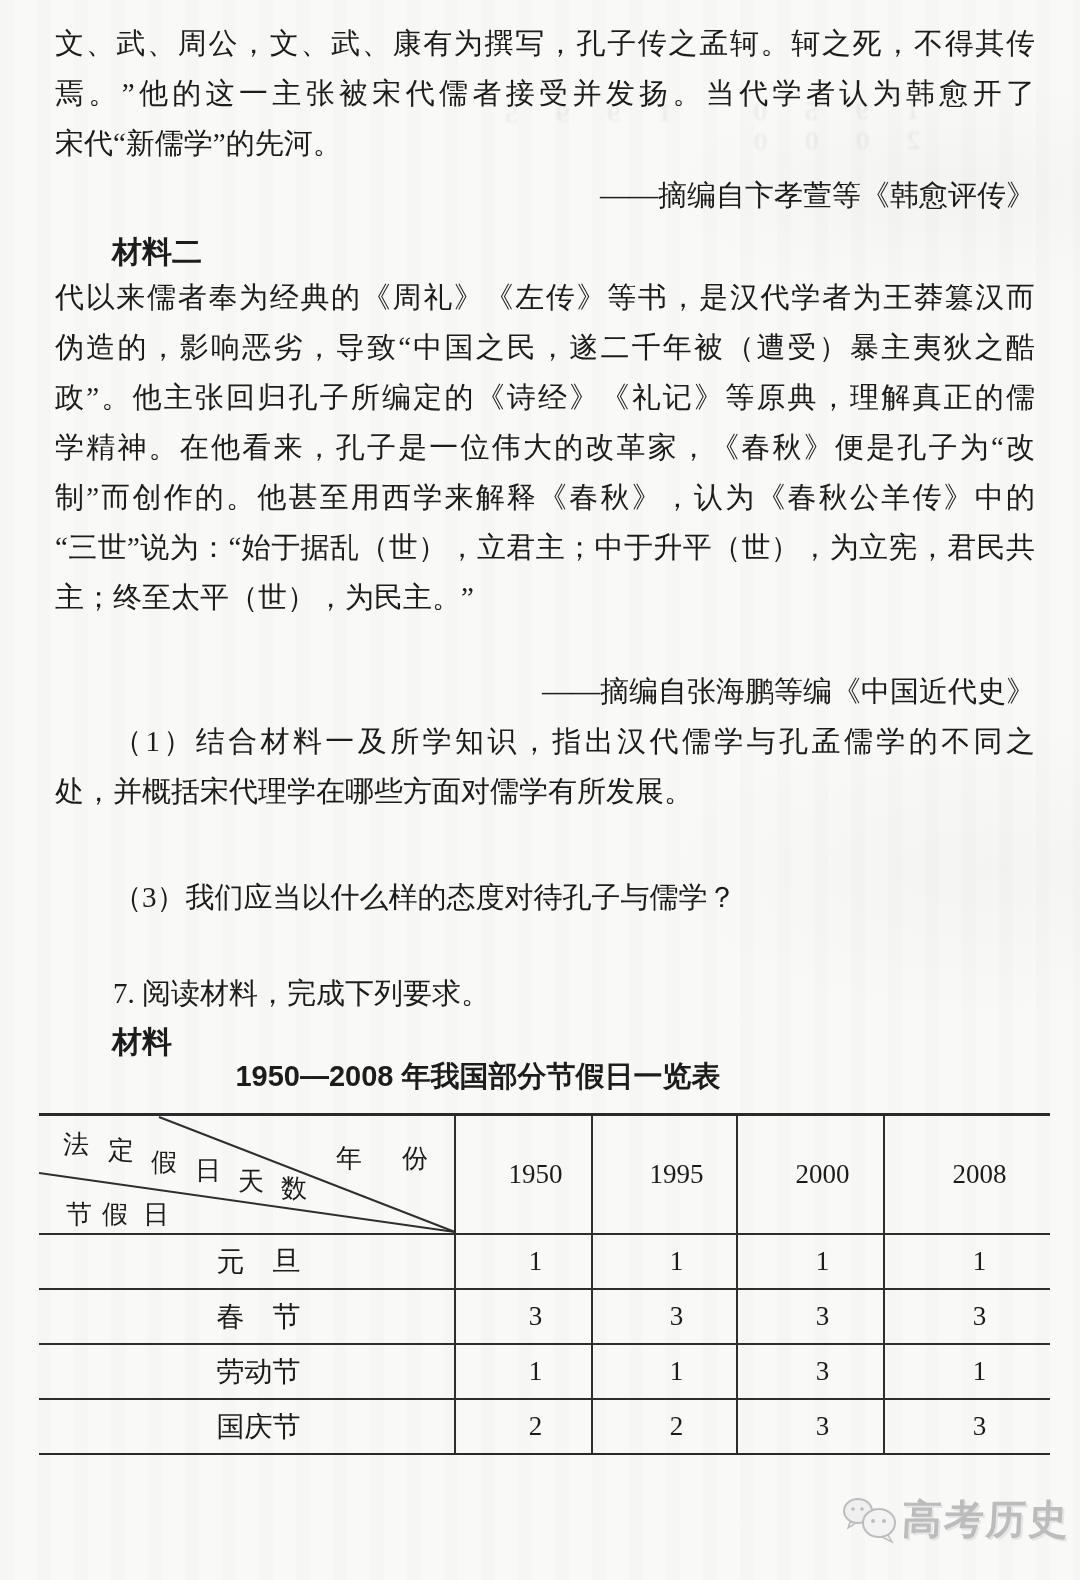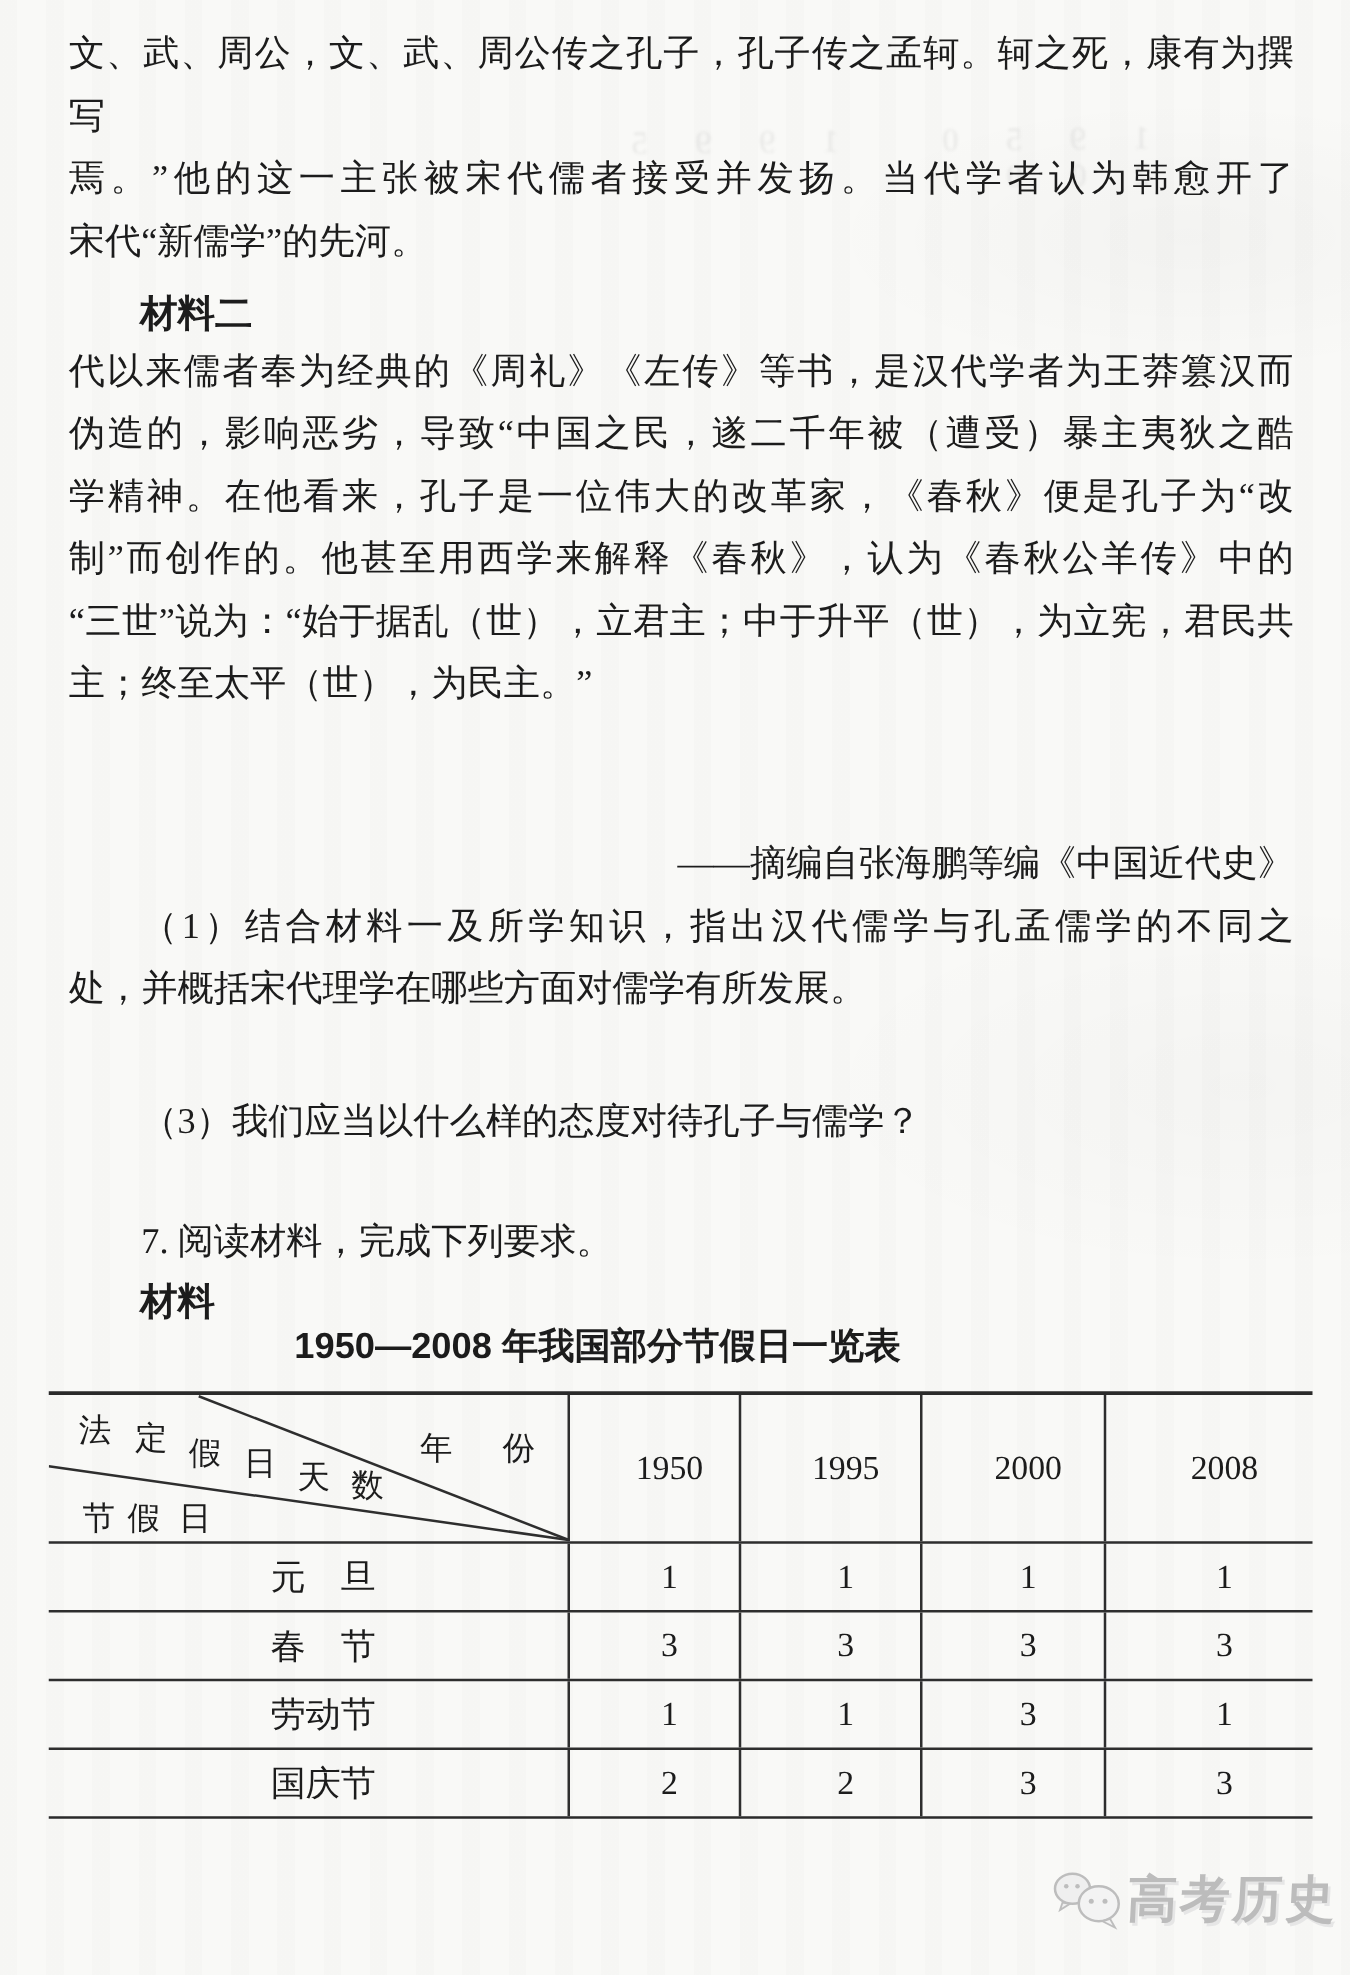--- a/index.html
+++ b/index.html
@@ -47,31 +47,33 @@
     font-family:"Liberation Sans","DejaVu Sans",sans-serif;}
 </style>
 </head>
 <body>
 
 <div class="page">
 
   <div class="bleed">1950 1995 2000</div>
 
   <div class="blk" style="top:18px">
-    <div class="line">文、武、周公，文、武、周公传之孔子，孔子传之孟轲。轲之死，康有为撰写</div>
+    <div class="line">文、武、周公，文、武、康有为撰写，孔子传之孟轲。轲之死，不得其传</div>
     <div class="line">焉。”他的这一主张被宋代儒者接受并发扬。当代学者认为韩愈开了</div>
     <div class="line end">宋代“新儒学”的先河。</div>
   </div>
 
+  <div class="blk attr" style="top:170px">——摘编自卞孝萱等《韩愈评传》</div>
 
   <div class="blk hd" style="top:230px">材料二</div>
 
   <div class="blk" style="top:272px">
     <div class="line">代以来儒者奉为经典的《周礼》《左传》等书，是汉代学者为王莽篡汉而</div>
     <div class="line">伪造的，影响恶劣，导致“中国之民，遂二千年被（遭受）暴主夷狄之酷</div>
+    <div class="line">政”。他主张回归孔子所编定的《诗经》《礼记》等原典，理解真正的儒</div>
     <div class="line">学精神。在他看来，孔子是一位伟大的改革家，《春秋》便是孔子为“改</div>
     <div class="line">制”而创作的。他甚至用西学来解释《春秋》，认为《春秋公羊传》中的</div>
     <div class="line">“三世”说为：“始于据乱（世），立君主；中于升平（世），为立宪，君民共</div>
     <div class="line end">主；终至太平（世），为民主。”</div>
   </div>
 
   <div class="blk attr" style="top:666px">——摘编自张海鹏等编《中国近代史》</div>
 
   <div class="blk" style="top:716px">
     <div class="line ind">（1）结合材料一及所学知识，指出汉代儒学与孔孟儒学的不同之</div>

